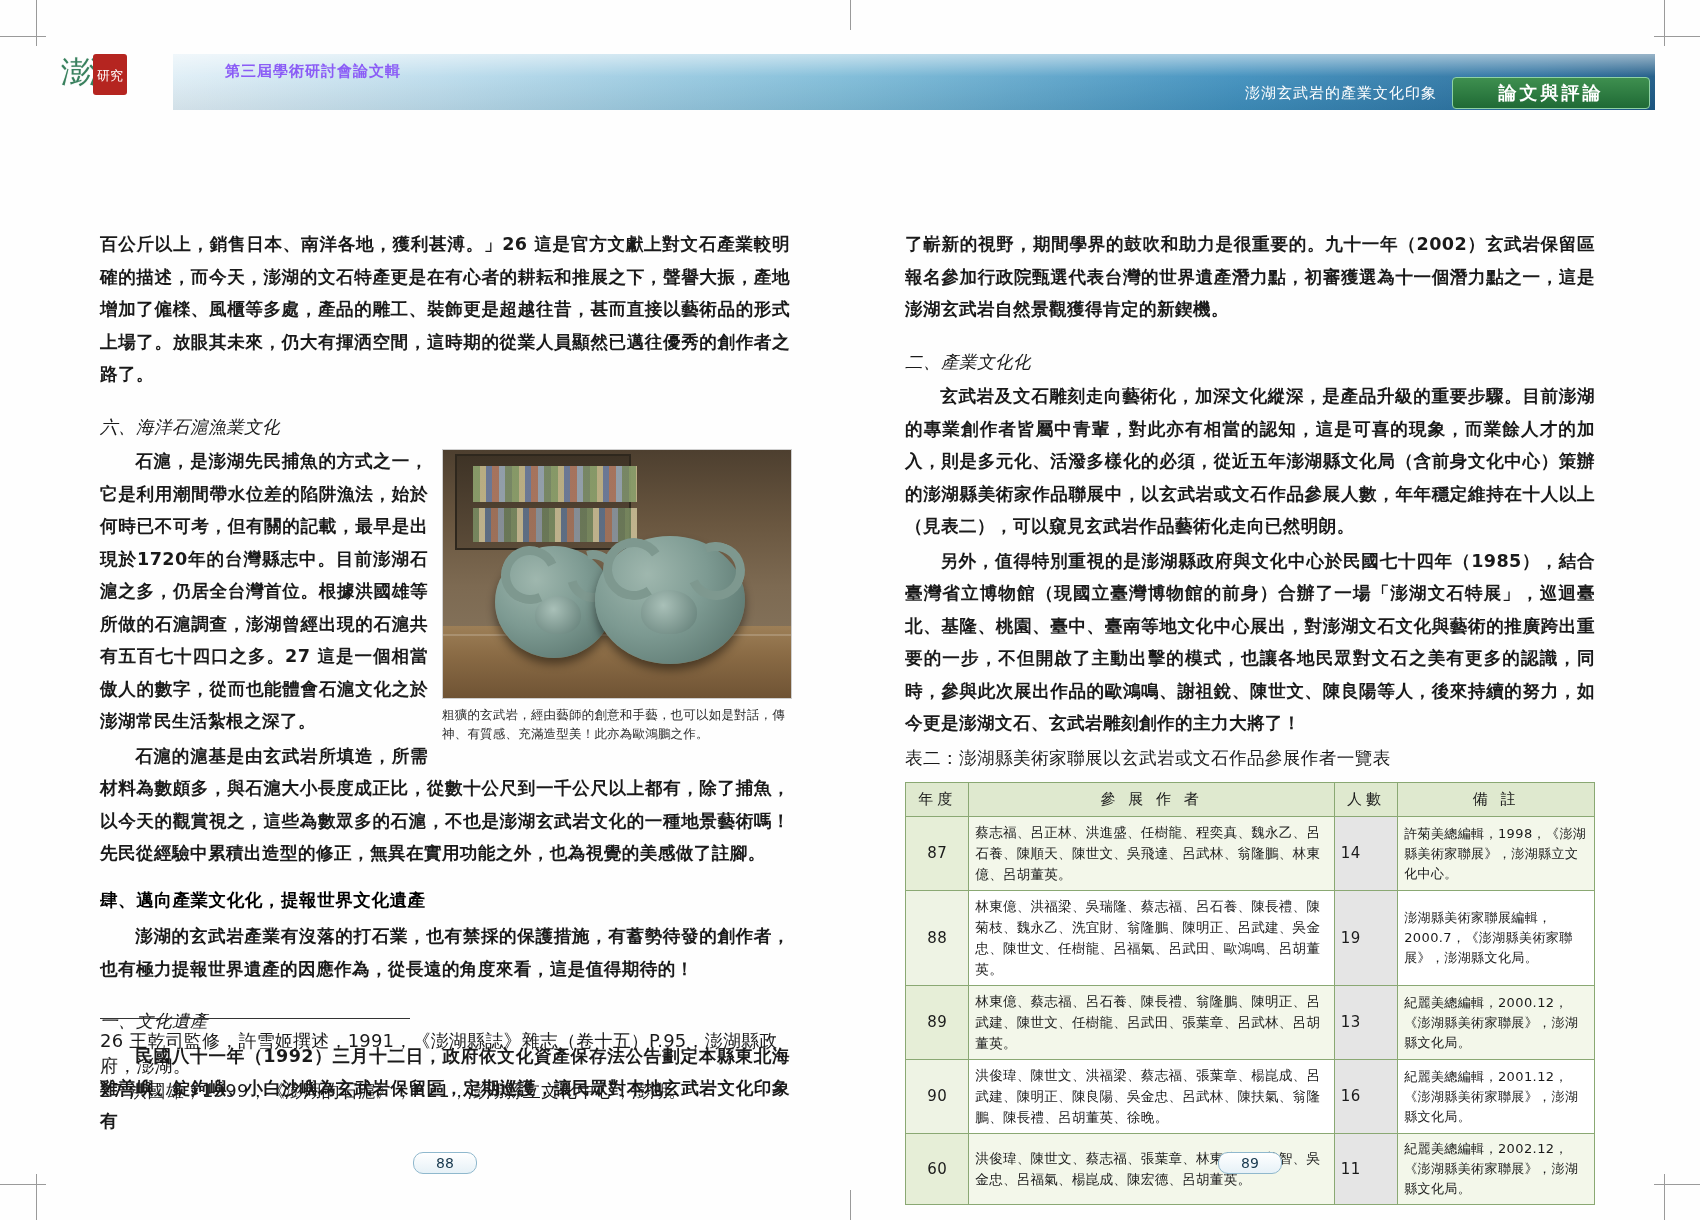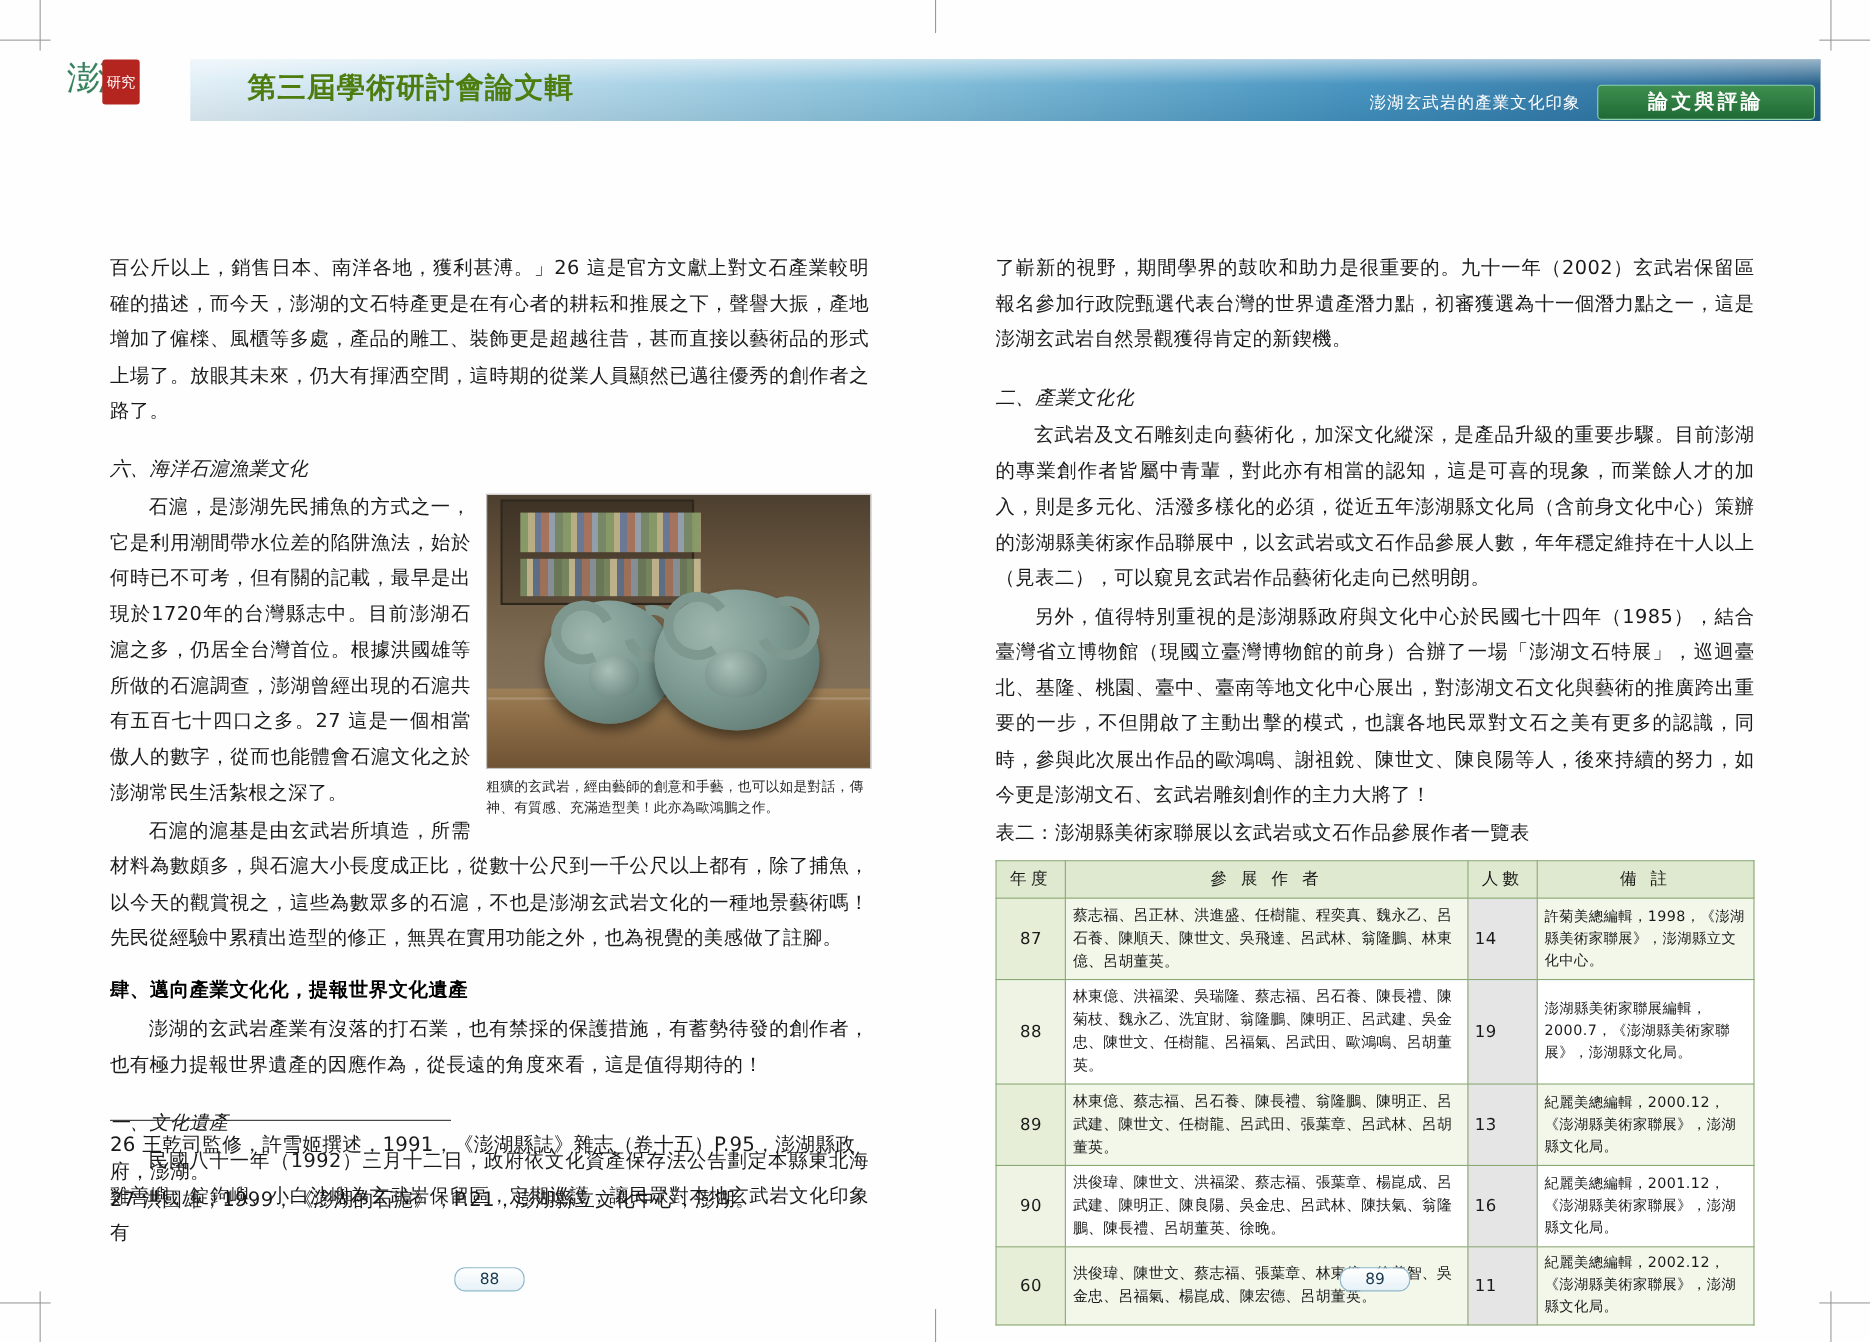--- a/index.html
+++ b/index.html
@@ -73,22 +73,22 @@
     font-family: "DejaVu Serif", "Liberation Serif", serif;
     font-size: 30px;
     line-height: 28px;
     letter-spacing: -2px;
     opacity: 0.95;
     text-shadow: 0 0 1px rgba(46,122,85,0.4);
   }
   .header-title {
     position: absolute;
     left: 170px; top: 10px;
-    font-size: 26px;
-    color: #4d7c0f;
+    font-size: 15px;
+    color: #8b5cf6;
     font-weight: bold;
     letter-spacing: 1px;
   }
   .header-running {
     position: absolute;
     right: 218px; top: 32px;
     font-size: 15px;
     color: #ffffff;
     letter-spacing: 1px;
   }
@@ -116,21 +116,21 @@
     font-size: 17.6px;
     line-height: 32.5px;
     text-align: justify;
     letter-spacing: 0.4px;
   }
   .col-left { left: 100px; }
   .col-right { left: 905px; }
 
   p { margin: 0; }
   .indent { text-indent: 2em; }
-  .para { margin-bottom: 2px; }
+  .para { margin-bottom: 2px; font-weight: bold; }
   .heading {
     margin-top: 20px;
     margin-bottom: 2px;
     font-weight: normal;
     font-size: 17.6px;
     font-style: italic;
   }
   .heading-blue {
     color: #000000;
     font-weight: bold;

